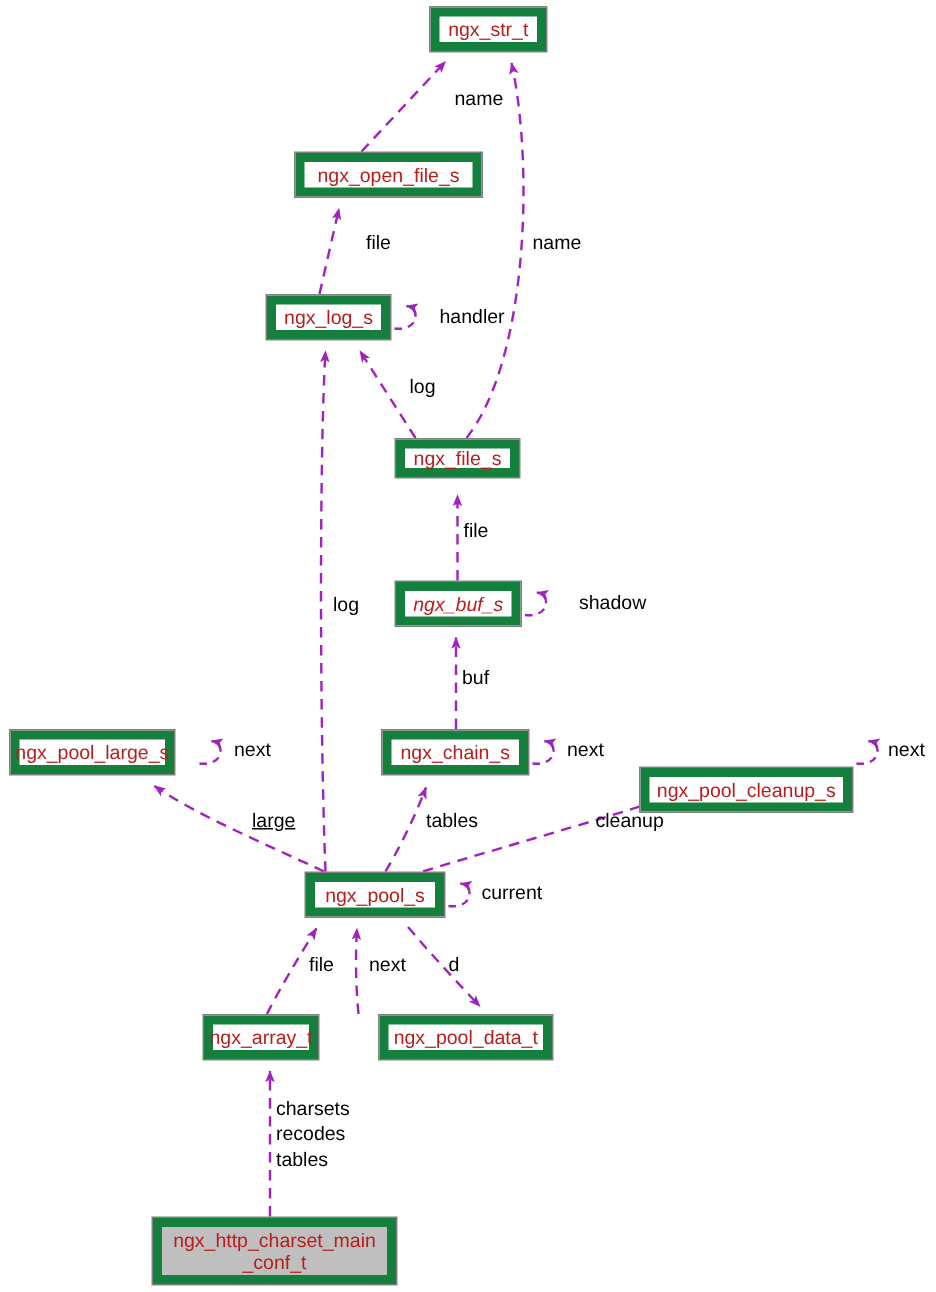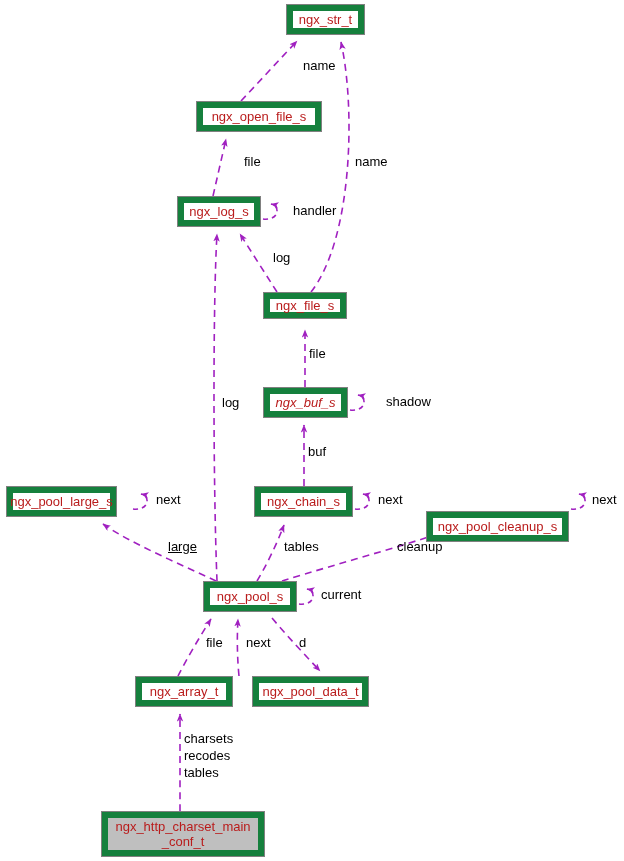--- a/index.html
+++ b/index.html
@@ -122,21 +122,21 @@
   <div class="node" style="left:264px; top:388px; width:83px; height:29px;font-style:italic;">ngx_buf_s</div>
 
   <div class="node" style="left:7px; top:487px; width:109px; height:29px;">ngx_pool_large_s</div>
 
   <div class="node" style="left:255px; top:487px; width:97px; height:29px;">ngx_chain_s</div>
 
   <div class="node" style="left:427px; top:487px; width:141px; height:29px;margin-top:25px;">ngx_pool_cleanup_s</div>
 
   <div class="node" style="left:204px; top:582px; width:92px; height:29px;">ngx_pool_s</div>
 
-  <div class="node" style="left:136px; top:677px; width:96px; height:29px;">ngx_array_t</div>
+  <div class="node" style="left:136px; top:677px; width:76px; height:29px;">ngx_array_t</div>
 
   <div class="node" style="left:253px; top:677px; width:115px; height:29px;">ngx_pool_data_t</div>
 
   <div class="node highlight" style="left:102px; top:812px; width:162px; height:44px;">ngx_http_charset_main
 _conf_t</div>
 
   <div class="edge-label" style="left:303px; top:58px;">name</div>
 
   <div class="edge-label" style="left:355px; top:154px;">name</div>
 

